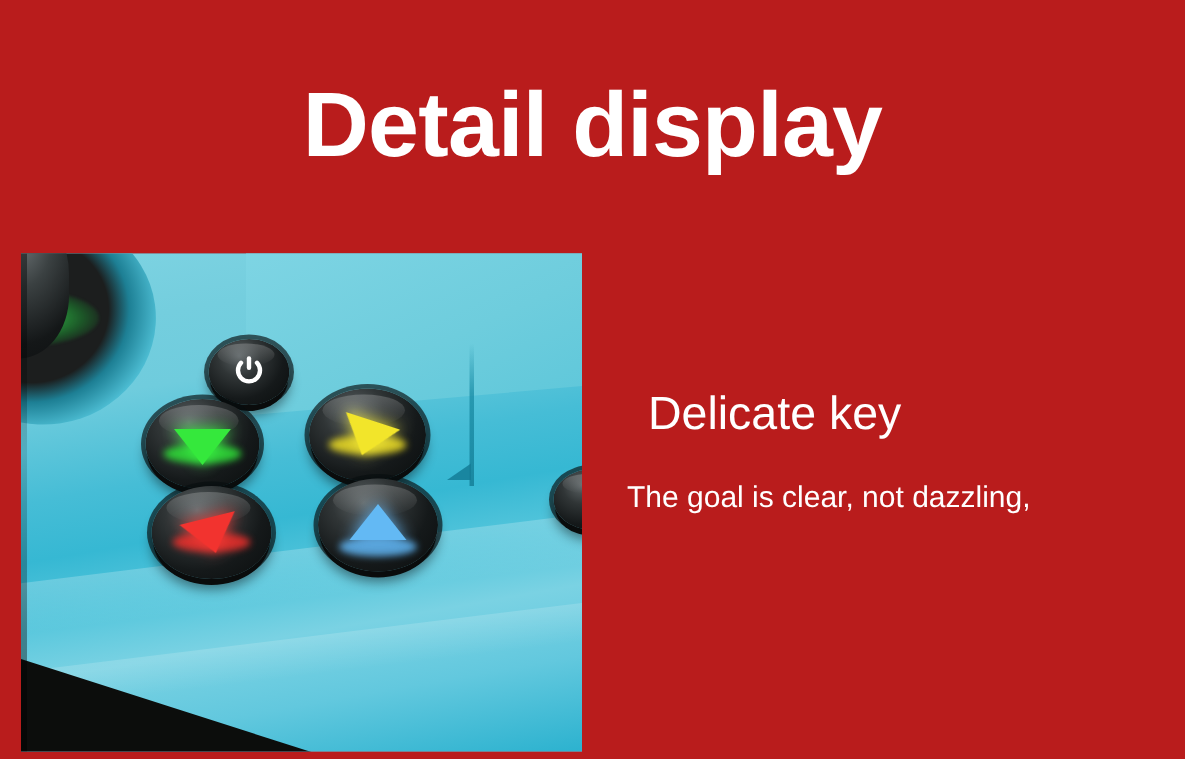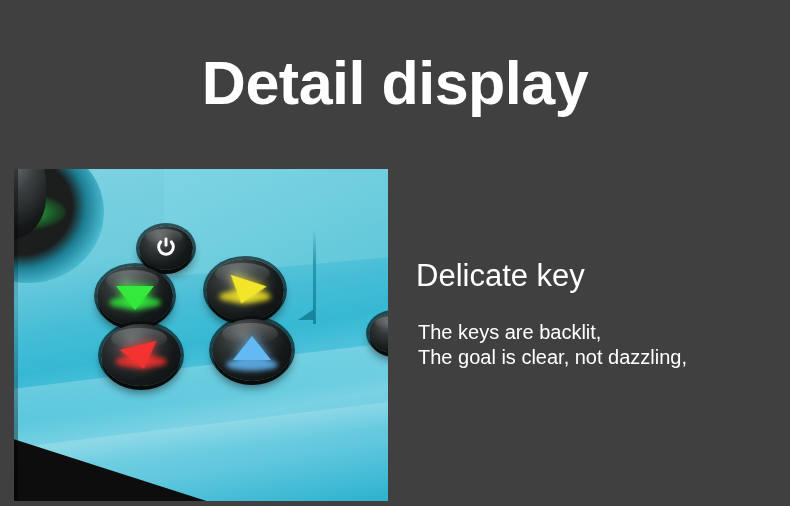--- a/index.html
+++ b/index.html
@@ -9,21 +9,21 @@
   body {
     width: 790px;
     height: 506px;
     overflow: hidden;
     font-family: "Liberation Sans", sans-serif;
   }
   #page {
     position: relative;
     width: 790px;
     height: 506px;
-    background: #404040;
+    background: #b91c1c;
   }
 
   
   #page-title {
     position: absolute;
     left: 0;
     top: 48px;
     width: 790px;
     text-align: center;
     color: #ffffff;
@@ -225,21 +225,21 @@
   #arrow-right .blade { border-top: 24px solid #f2e52a; filter: drop-shadow(0 0 5px rgba(250,240,60,0.9)); transform: rotate(18deg); }
   #arrow-right .flare { background: #eede24; }
   #arrow-down .blade  { border-top: 24px solid #f2332f; filter: drop-shadow(0 0 5px rgba(255,60,55,0.9)); transform: rotate(-14deg); }
   #arrow-down .flare  { background: #ef2f2b; }
   #arrow-left .blade  { border-bottom: 24px solid #63b9f4; border-top: 0; top: -14px; filter: drop-shadow(0 0 5px rgba(100,185,250,0.9)); }
   #arrow-left .flare  { background: #5fb4f2; top: 8px; }
 
   
   #feature-heading {
     position: absolute;
-    left: 416px;
+    left: 432px;
     top: 257px;
     color: #ffffff;
     font-size: 31px;
     font-weight: normal;
     line-height: 38px;
     white-space: nowrap;
   }
   #feature-body {
     position: absolute;
     left: 418px;
@@ -308,17 +308,16 @@
 
     <div class="btn" id="btn-edge"></div>
 
     <div class="photo-shadow-wedge"></div>
     <div class="photo-edge-dark-left"></div>
   </div>
 
   <div id="feature-heading">Delicate key</div>
 
   <div id="feature-body">
-    <div>The keys are backlit,</div>
     <div>The goal is clear, not dazzling,</div>
   </div>
 
 </div>
 
 </body></html>

